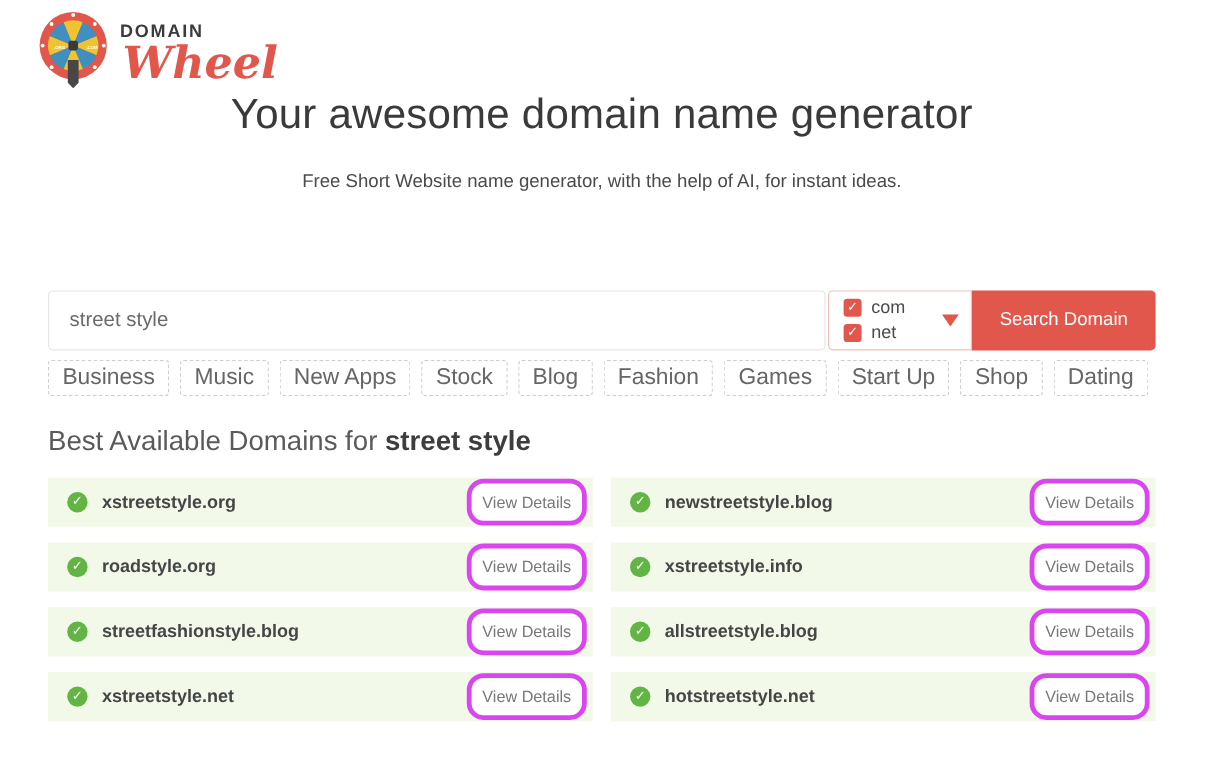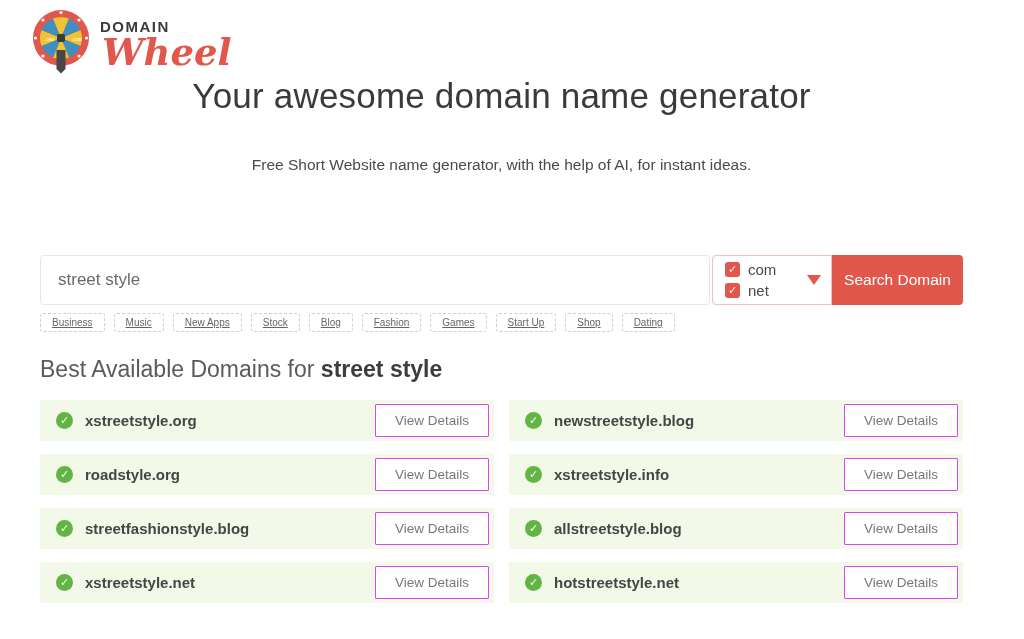--- a/index.html
+++ b/index.html
@@ -15,53 +15,53 @@
   .logo-text { margin-left: 8px; padding-top: 10px; }
   .logo-domain { font-size: 15px; font-weight: bold; letter-spacing: 1.5px; color: #3b3b3b; }
   .logo-wheel { font-family: "DejaVu Serif", serif; font-style: italic; font-weight: bold;
                 font-size: 37px; color: #e2574c; line-height: 0.85; margin-top: 2px; margin-left: 2px; }
   nav { display: flex; gap: 19px; padding-top: 24px; }
   nav a { text-decoration: none; color: #3c3c3c; font-size: 14.5px; white-space: nowrap; cursor: pointer; }
 
   
   .hero { text-align: center; }
   .hero h1 { font-size: 35px; font-weight: 400; color: #3a3a3a; letter-spacing: 0.2px; }
-  .hero .subtitle { font-size: 15.5px; color: #4a4a4a; margin-top: 40px; }
+  .hero .subtitle { font-size: 15.5px; color: #4a4a4a; margin-top: 27px; }
 
   
   .search-row { display: flex; align-items: stretch; margin-top: 81px; height: 50px; }
   .search-input { flex: 1; border: 1px solid #e6e6e6; border-radius: 4px; padding: 0 17px;
                   font-size: 17px; color: #6a6a6a; font-family: inherit; outline: none; margin-right: 2px; }
   .tld-box { width: 120px; border: 1px solid #f2c0ba; border-radius: 4px 0 0 4px;
              background: #fff; display: flex; align-items: center; padding: 0 10px 0 12px; }
   .tld-list { display: flex; flex-direction: column; gap: 4px; flex: 1; }
   .tld-row { display: flex; align-items: center; gap: 8px; }
   .tld-check { width: 15px; height: 15px; background: #e2574c; border-radius: 3px; color: #fff;
                font-size: 11px; line-height: 15px; text-align: center; cursor: pointer; }
   .tld-label { font-size: 15px; color: #4a4a4a; }
   .tld-caret { width: 0; height: 0; border-left: 7px solid transparent; border-right: 7px solid transparent;
                border-top: 10px solid #e2574c; cursor: pointer; }
-  .search-btn { width: 131px; background: #e2574c; color: #ffffff; border: none; border-radius: 0 4px 4px 0;
+  .search-btn { width: 153px; background: #e2574c; color: #ffffff; border: none; border-radius: 0 4px 4px 0;
                 font-size: 15.5px; font-family: inherit; cursor: pointer; }
 
   
   .tags { display: flex; gap: 9px; margin-top: 8px; }
-  .tag { border: 1px dashed #cfcfcf; border-radius: 3px; padding: 3px 11px; font-size: 10px;
-         color: #666; cursor: pointer; white-space: nowrap; text-decoration: underline; }
+  .tag { border: 1px dashed #cfcfcf; border-radius: 3px; padding: 3px 11px; font-size: 19px;
+         color: #666; cursor: pointer; white-space: nowrap; }
 
   
   .results-heading { text-align: left; margin-top: 24px; font-size: 23px; color: #5a5a5a; }
   .results-heading b { color: #3d3d3d; font-weight: bold; }
   .results-grid { display: grid; grid-template-columns: 1fr 1fr; column-gap: 15px; row-gap: 13px; margin-top: 17px; }
   .result-row { background: #f3f9e9; display: flex; align-items: center; height: 41px; padding: 0 5px 0 16px; }
   .check-icon { width: 17px; height: 17px; border-radius: 50%; background: #62b544; color: #fff;
                 font-size: 11px; line-height: 17px; text-align: center; font-weight: bold; flex-shrink: 0; }
   .domain-name { font-size: 15px; font-weight: bold; color: #454545; margin-left: 12px; }
-  .view-btn { margin-left: auto; background: #fff; border: 1px solid #d946ef; border-radius: 1px;
-              color: #787878; font-size: 13.5px; padding: 8px 19px; font-family: inherit; cursor: pointer; }
+  .view-btn { margin-left: auto; background: #fff; border: 4px solid #d946ef; border-radius: 14px;
+              color: #787878; font-size: 13.5px; padding: 8px 9px; font-family: inherit; cursor: pointer; }
 </style>
 </head>
 <body>
 
 <div class="wrap">
 
   <header>
     <div class="logo">
       <span>
         <svg width="62" height="68" viewBox="0 0 62 68">

